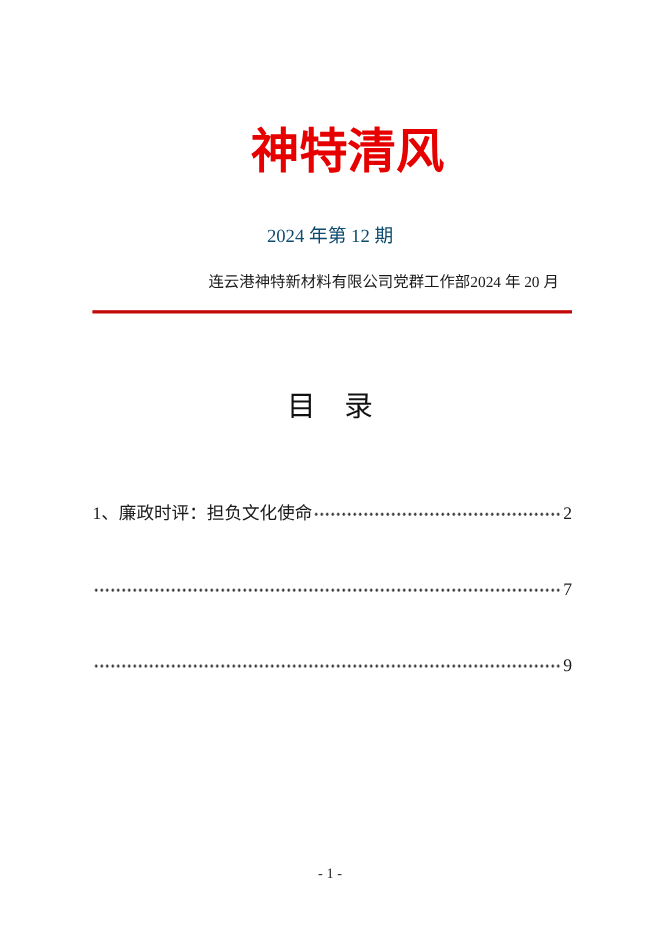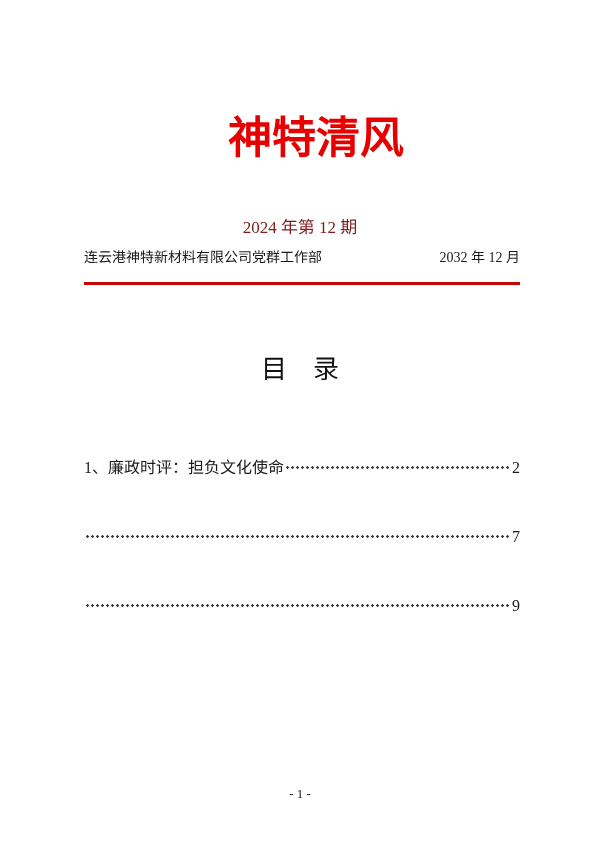--- a/index.html
+++ b/index.html
@@ -32,31 +32,30 @@
   }
 
   .issue-line {
     position: absolute;
     top: 204px;
     left: 0;
     width: 100%;
     text-align: center;
     font-size: 17px;
     line-height: 22px;
-    color: #7f1d1d;
-    margin-top: 13px;
+    color: #0c4a6e;
   }
 
   .info-row {
     position: absolute;
     top: 248px;
     left: 84px;
-    right: 80px;
+    right: 92px;
     display: flex;
-    justify-content: space-between;
+    justify-content: flex-end;
     align-items: baseline;
     font-size: 14px;
     line-height: 19px;
     color: #1a1a1a;
   }
 
   .red-rule {
     position: absolute;
     top: 282px;
     left: 84px;
@@ -130,21 +129,21 @@
 <body>
 
 <div class="page">
 
   <div class="doc-title">神特清风</div>
 
   <div class="issue-line">2024 年第 12 期</div>
 
   <div class="info-row">
     <span>连云港神特新材料有限公司党群工作部</span>
-    <span>2032 年 12 月</span>
+    <span>2024 年 20 月</span>
   </div>
 
   <div class="red-rule"></div>
 
   <div class="toc-heading">目　录</div>
 
   <div class="toc-list">
 
     <div class="toc-item">
       <span class="toc-label">1、廉政时评：担负文化使命</span>

